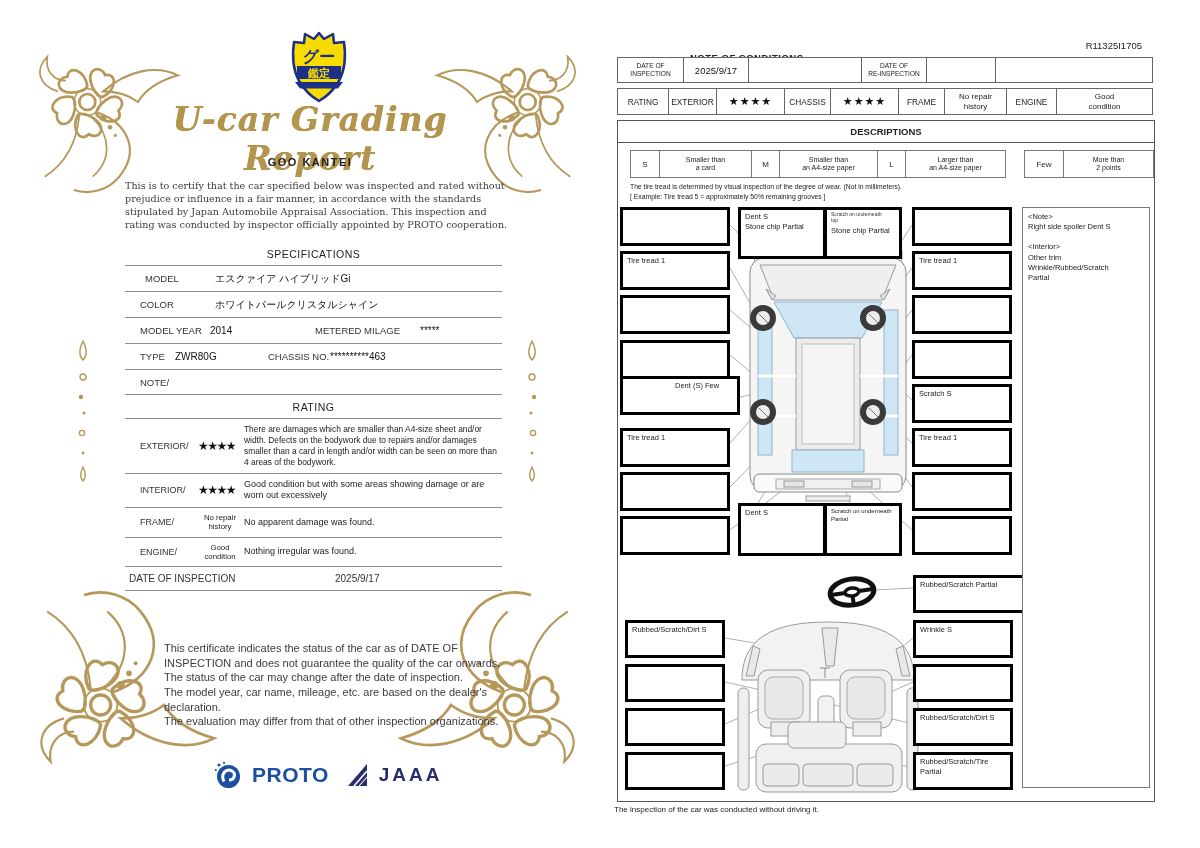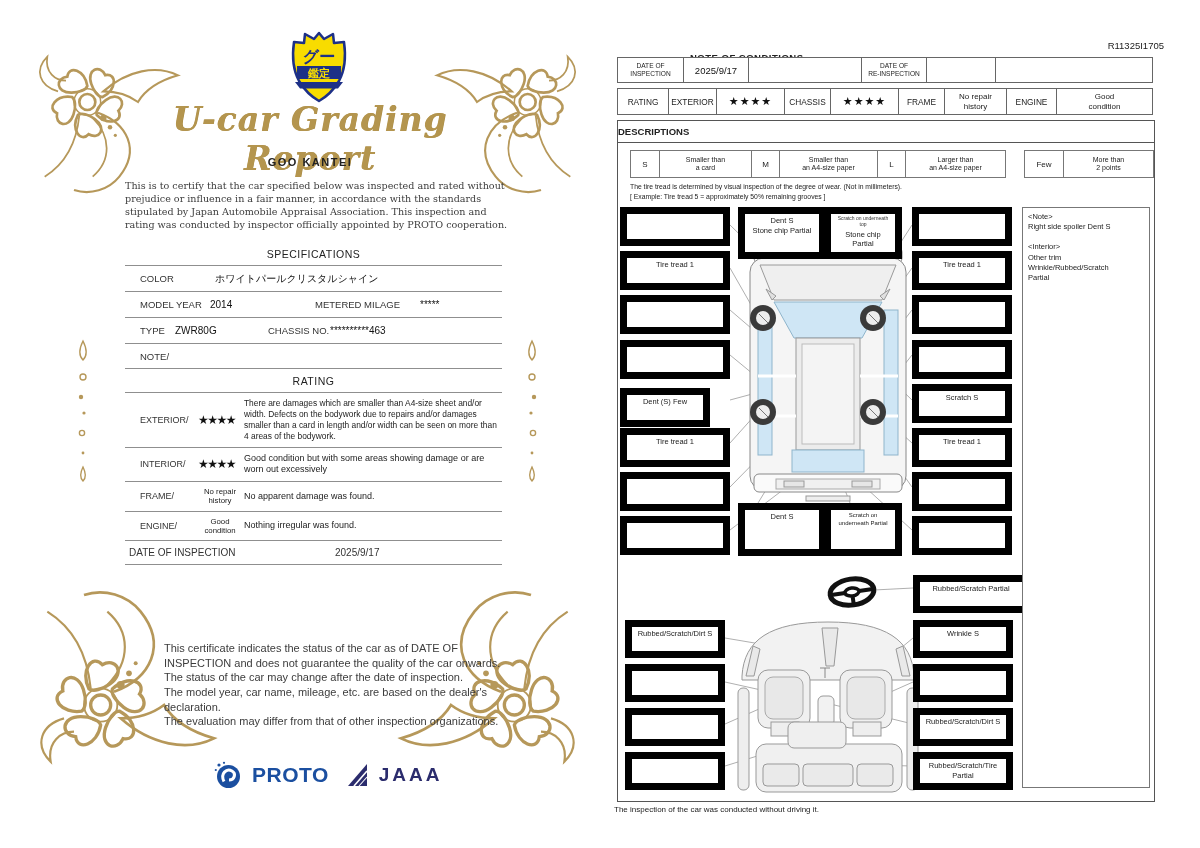--- a/index.html
+++ b/index.html
@@ -41,48 +41,48 @@
   .cert-footer{position:absolute;left:144px;top:641px;width:350px;
     font-family:Liberation Sans, sans-serif;font-size:11px;line-height:1.33;color:#3c3c3c;}
   .logos{position:absolute;left:193px;top:760px;display:flex;align-items:center;gap:9px;}
   .proto-text{font-size:21px;font-weight:800;color:#1b4fa0;letter-spacing:.5px;}
   .jaaa-text{font-size:19px;font-weight:bold;color:#2b2c6d;letter-spacing:3px;}
 
   
   .page-right{position:absolute;left:600px;top:0;width:590px;height:848px;}
   .noc-title{position:absolute;left:90px;top:52px;width:300px;
     font-size:9.5px;font-weight:bold;letter-spacing:.5px;color:#222;}
-  .noc-ref{position:absolute;left:424px;top:40px;width:140px;text-align:right;
+  .noc-ref{position:absolute;left:402px;top:40px;width:140px;text-align:right;
     font-size:9.5px;color:#222;}
   .tbl{position:absolute;display:flex;border:1px solid #666;background:#fff;box-sizing:border-box;}
   .tbl>div{border-left:1px solid #666;display:flex;align-items:center;justify-content:center;
     text-align:center;box-sizing:border-box;}
   .tbl>div:first-child{border-left:none;}
   .date-tbl{left:17px;top:57px;width:536px;height:26px;}
   .rate-tbl{left:17px;top:88px;width:536px;height:27px;}
   .cell-sm{font-size:6.6px;line-height:1.2;color:#222;}
   .cell-md{font-size:9.5px;color:#111;}
   .cell-lb{font-size:8.3px;color:#222;}
   .cell-star{font-size:11px;letter-spacing:1px;color:#111;}
   .cell-val{font-size:8px;line-height:1.2;color:#222;}
   .desc-box{position:absolute;left:17px;top:120px;width:538px;height:682px;
     border:1.5px solid #555;box-sizing:border-box;z-index:0;background:#fff;}
-  .desc-head{height:21px;line-height:21px;text-align:left;font-size:9.5px;font-weight:bold;
+  .desc-head{height:21px;line-height:21px;text-align:center;font-size:9.5px;font-weight:bold;
     border-bottom:1.5px solid #555;color:#222;}
   .legend{position:absolute;display:flex;border:1px solid #777;background:#fff;
     box-sizing:border-box;z-index:2;height:28px;}
   .legend>div{border-left:1px solid #777;display:flex;align-items:center;justify-content:center;
     text-align:center;box-sizing:border-box;}
   .legend>div:first-child{border-left:none;}
   .lg-letter{font-size:8px;color:#222;}
   .lg-desc{font-size:7px;line-height:1.15;color:#222;}
   .tire-note{position:absolute;left:30px;top:182px;width:480px;font-size:6.8px;
     line-height:1.5;color:#222;z-index:2;}
   .overlay{position:absolute;left:0;top:0;z-index:1;pointer-events:none;}
-  .cbox{position:absolute;background:#fff;border:7px solid #000000;box-sizing:border-box;z-index:2;text-align:center;}
+  .cbox{position:absolute;background:#fff;border:3px solid #000000;box-sizing:border-box;z-index:2;}
   .cbox-label{font-size:7.5px;color:#222;padding:2px 4px;line-height:1.3;}
   .cbox-small{font-size:5px;color:#333;padding:2px 4px 0;line-height:1.15;}
   .small-label .cbox-label{font-size:6px;}
   .note-box{position:absolute;left:422px;top:207px;width:128px;height:581px;
     border:1px solid #777;box-sizing:border-box;background:#fff;z-index:2;}
   .note-box .cbox-label{font-size:7.5px;padding:4px 5px;line-height:1.35;}
   .noc-footer{position:absolute;left:14px;top:805px;font-size:8px;color:#222;}
 </style>
 </head>
 <body>
@@ -152,20 +152,24 @@
       <text x="31" y="46.5" font-size="11" font-weight="bold" fill="#f8dc00" text-anchor="middle">鑑定</text>
       <path d="M7,52 L55,52 L50,58.5 L12,58.5 Z" fill="#1d3087"></path>
     </svg>
 
     <div class="cert-title">U-car Grading Report</div>
     <div class="cert-sub">GOO KANTEI</div>
     <div class="cert-intro">This is to certify that the car specified below was inspected and rated without prejudice or influence in a fair manner, in accordance with the standards stipulated by Japan Automobile Appraisal Association. This inspection and rating was conducted by inspector officially appointed by PROTO cooperation.</div>
 
     <div class="sheet">
       <div class="row sec-title">SPECIFICATIONS</div>
+      <div class="row srow" style="padding-left:20px">
+        <span class="slabel" style="width:70px">MODEL</span>
+        <span class="sval">エスクァイア ハイブリッドGi</span>
+      </div>
       <div class="row srow">
         <span class="slabel" style="width:75px">COLOR</span>
         <span class="sval">ホワイトパールクリスタルシャイン</span>
       </div>
       <div class="row srow">
         <span class="slabel" style="width:70px">MODEL YEAR</span>
         <span class="sval" style="width:105px">2014</span>
         <span class="slabel" style="width:105px">METERED MILAGE</span>
         <span class="sval">*****</span>
       </div>
@@ -397,21 +401,21 @@
         </div>
         <div class="cbox" style="left: 20px; top: 251px; width: 110px; height: 39px;">
           <div class="cbox-label pre">Tire tread 1</div>
         </div>
         <div class="cbox" style="left: 20px; top: 295px; width: 110px; height: 39px;">
           <div class="cbox-label pre"></div>
         </div>
         <div class="cbox" style="left: 20px; top: 340px; width: 110px; height: 39px;">
           <div class="cbox-label pre"></div>
         </div>
-        <div class="cbox" style="left: 20px; top: 388px; width: 90px; height: 39px;">
+        <div class="cbox" style="left: 20px; top: 376px; width: 120px; height: 39px; padding-left: 48px;">
           <div class="cbox-label pre">Dent (S) Few</div>
         </div>
         <div class="cbox" style="left: 20px; top: 428px; width: 110px; height: 39px;">
           <div class="cbox-label pre">Tire tread 1</div>
         </div>
         <div class="cbox" style="left: 20px; top: 472px; width: 110px; height: 39px;">
           <div class="cbox-label pre"></div>
         </div>
         <div class="cbox" style="left: 20px; top: 516px; width: 110px; height: 39px;">
           <div class="cbox-label pre"></div>

